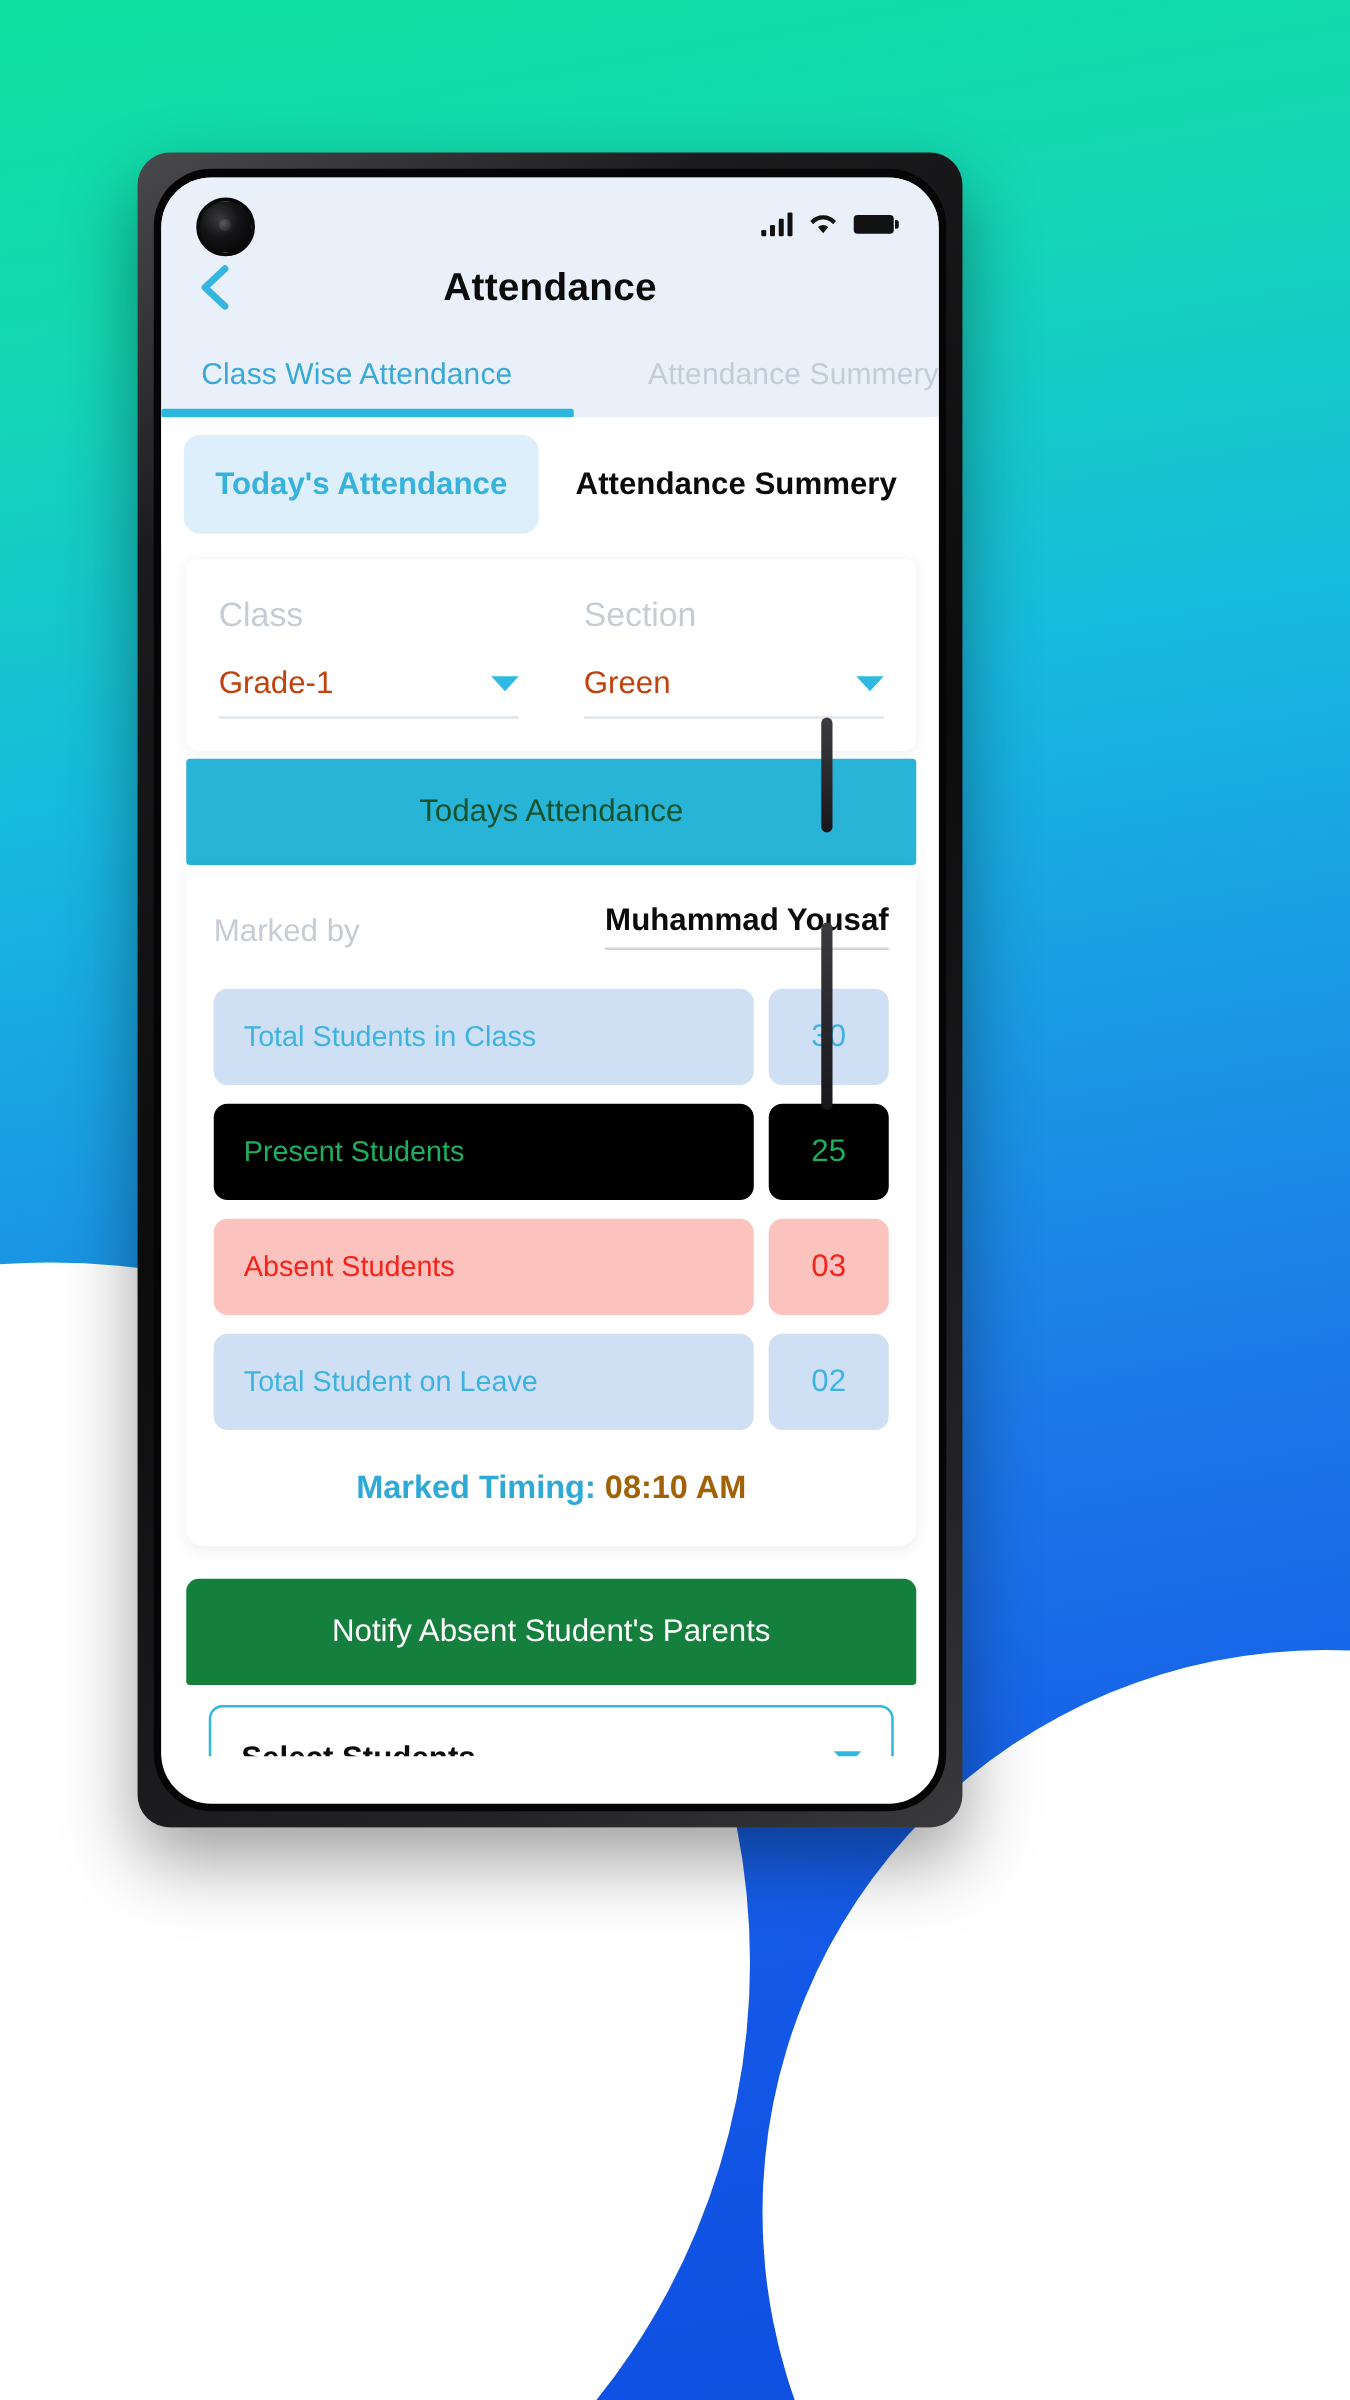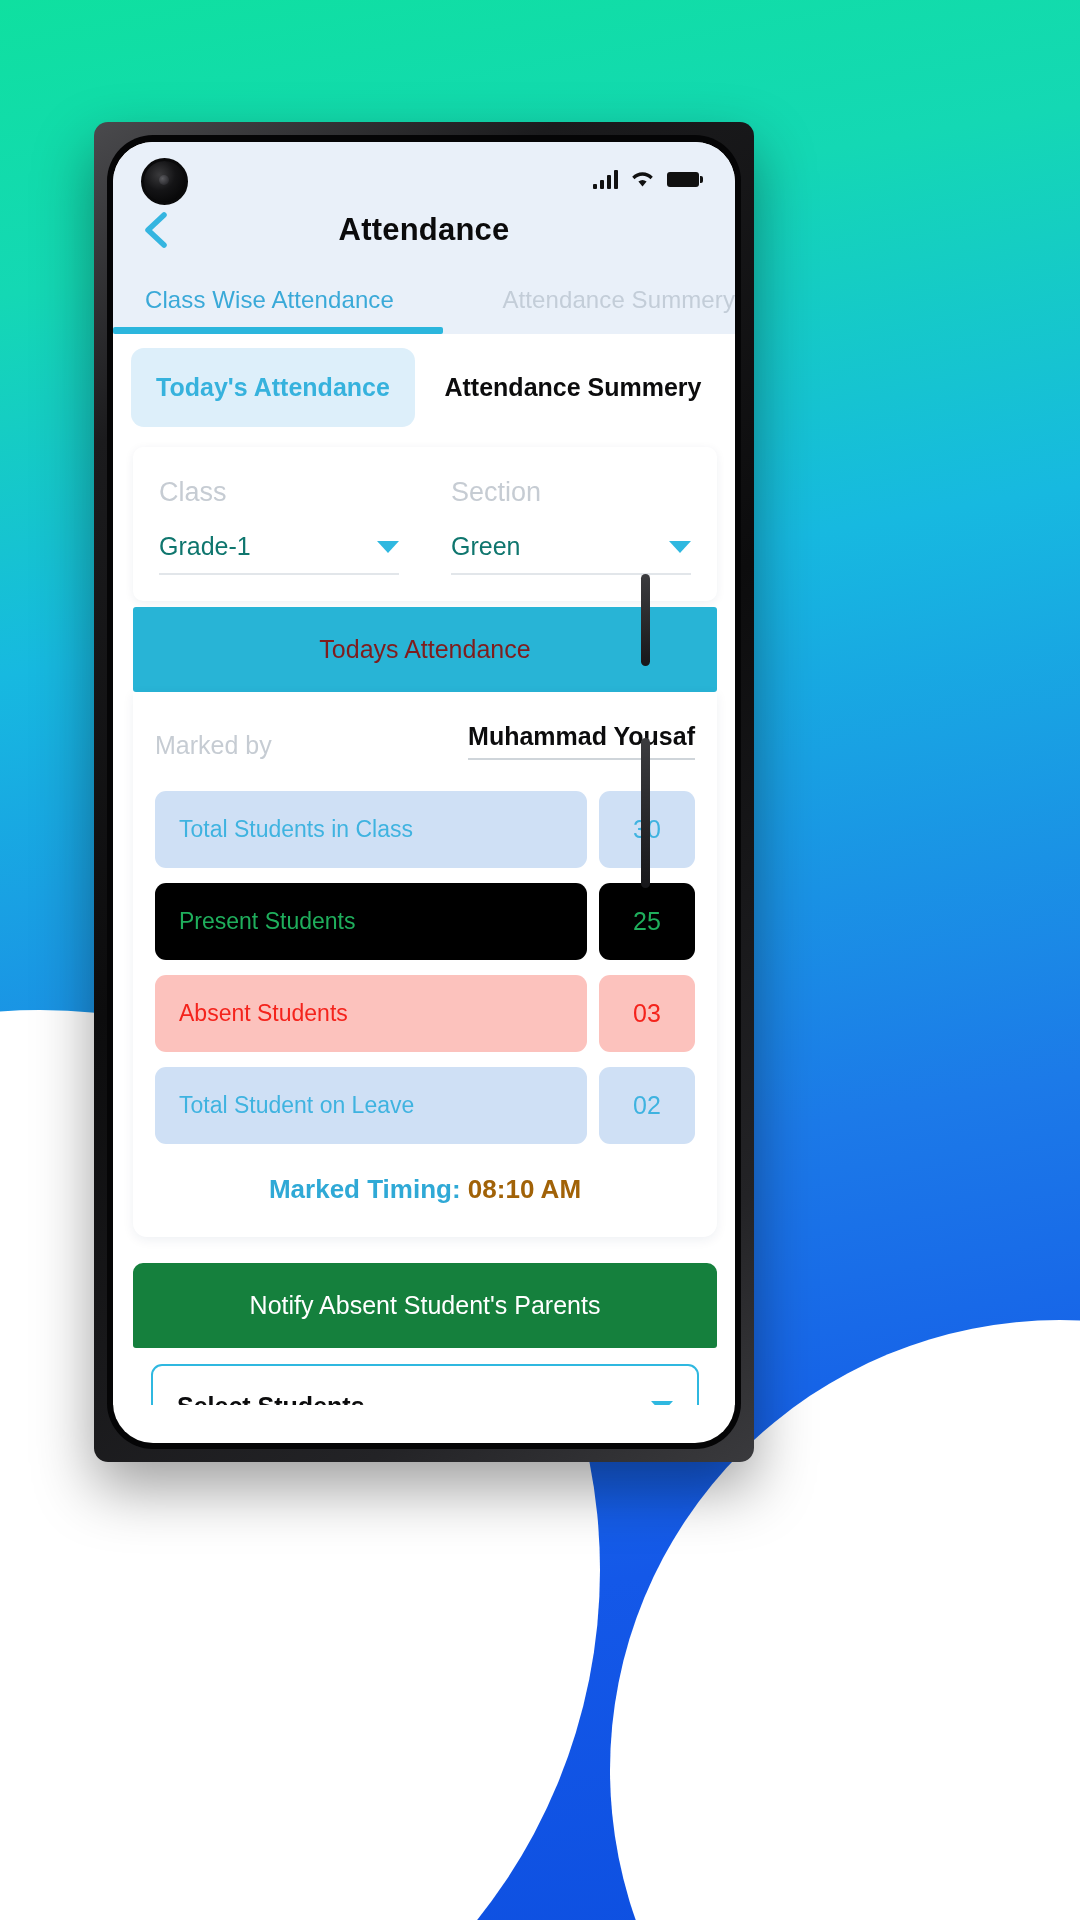--- a/index.html
+++ b/index.html
@@ -32,23 +32,23 @@
     background: #ffffff; z-index: 1;
   }
   .corner-br {
     position: absolute; right: 0; bottom: 0; width: 300px; height: 430px;
     background: #ffffff; z-index: 1;
   }
 
   
   .phone {
     position: absolute;
-    left: 94px; top: 122px;
+    left: 110px; top: 122px;
     width: 660px; height: 1340px;
-    border-radius: 14px;
+    border-radius: 26px;
     background: linear-gradient(145deg, #4a4a4d 0%, #1b1b1d 18%, #0c0c0d 50%, #232326 85%, #3a3a3d 100%);
     padding: 13px;
     z-index: 5;
     box-shadow: 0 26px 60px rgba(0,0,0,.38);
   }
   .phone-inner {
     width: 100%; height: 100%;
     border-radius: 46px;
     background: #050506;
     padding: 7px 6px 6px 6px;
@@ -173,25 +173,25 @@
 
   .selects {
     display: flex; padding: 30px 0 26px 0;
   }
   .sel-col { flex: 1; padding: 0 26px; }
   .sel-label { font-size: 27px; color: #c6ccd3; margin-bottom: 24px; }
   .sel-row {
     display: flex; align-items: center; justify-content: space-between;
     border-bottom: 2px solid #e2e6ea; padding-bottom: 12px;
   }
-  .sel-val { font-size: 25px; color: #0f766e; }
+  .sel-val { font-size: 25px; color: #c2410c; }
   .caret { width: 0; height: 0; border-left: 11px solid transparent; border-right: 11px solid transparent; border-top: 12px solid #2fb8e0; }
 
   .banner {
-    background: #28b4d6; color: #7f1d1d;
+    background: #28b4d6; color: #14532d;
     text-align: center; font-size: 25px; font-weight: 500;
     padding: 28px 0; margin: 6px 18px 0 20px;
     border-radius: 3px;
   }
 
   .panel {
     background: #fff; margin: 0 18px 0 20px;
     border-radius: 0 0 14px 14px;
     padding: 24px 22px 26px 22px;
     box-shadow: 0 3px 12px rgba(20,40,80,.07);

